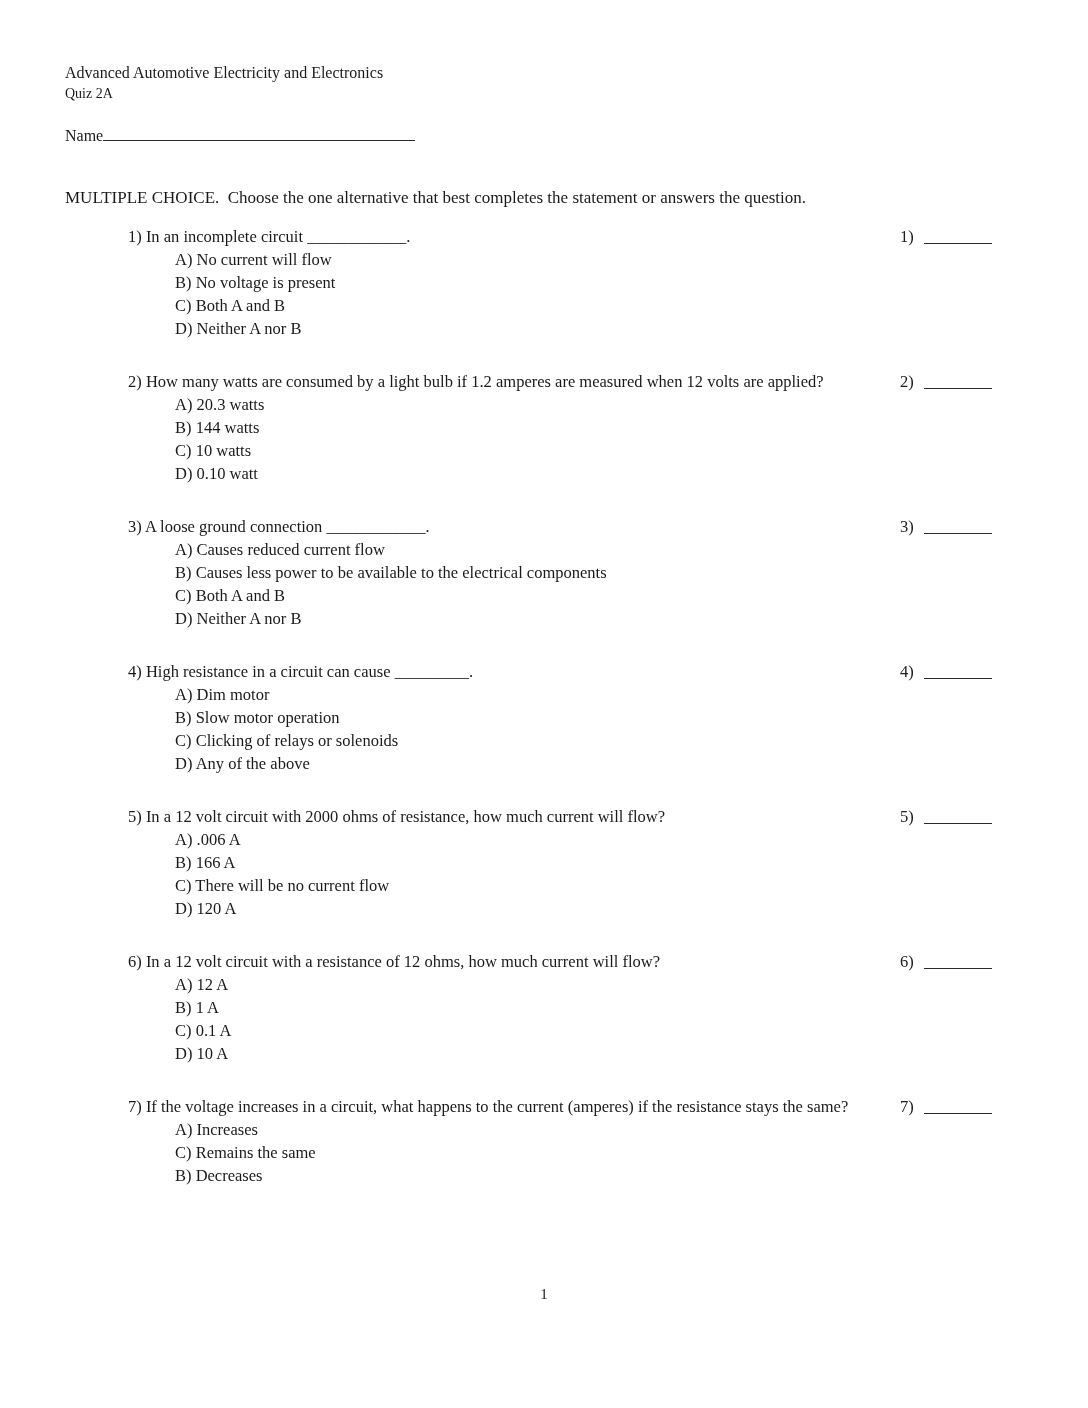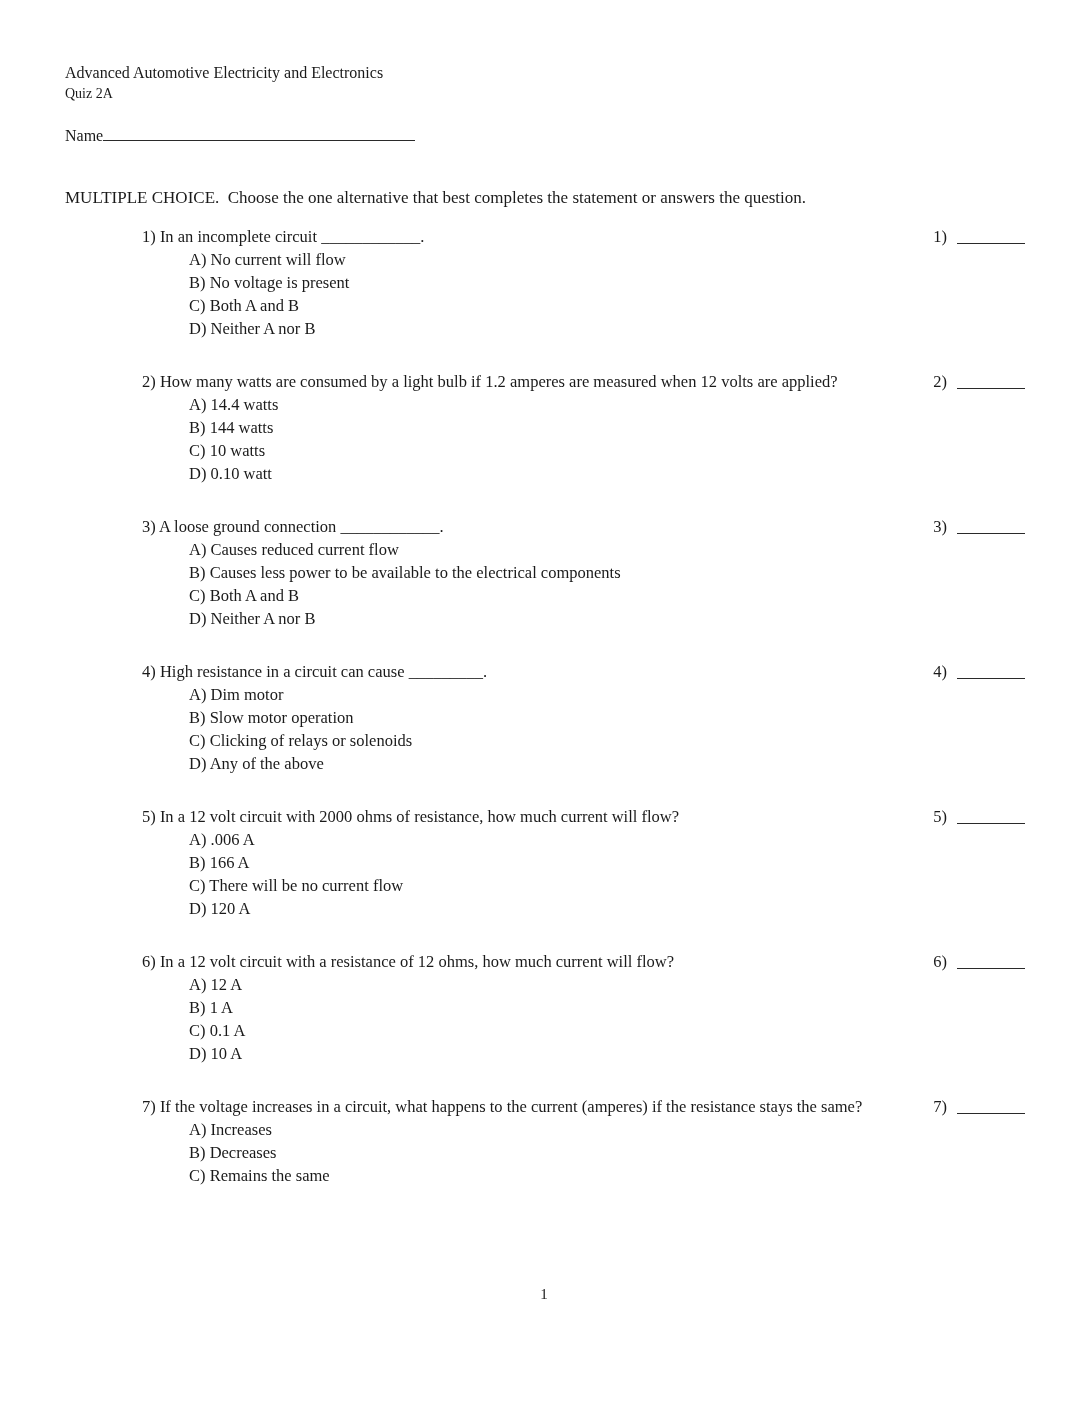--- a/index.html
+++ b/index.html
@@ -33,25 +33,23 @@
     font-weight: normal;
     font-size: 17px;
     white-space: pre-wrap;
     line-height: 22px;
   }
 
   #questions { margin-top: 16px; margin-left: 63px; }
 
   .question {
     display: flex;
-    justify-content: space-between;
     align-items: flex-start;
     margin-bottom: 30px;
     line-height: 23px;
-    margin-left: 14px;
   }
   .q-main { width: 772px; }
   .q-text { padding-left: 22px; text-indent: -22px; }
   .choices { margin-left: 47px; }
   .choice { line-height: 23px; }
 
   .q-answer {
     display: flex;
     gap: 10px;
     white-space: nowrap;
@@ -109,21 +107,21 @@
     </div>
   </div>
 
   <div class="question">
     <div class="q-main">
       <div class="q-text">
         <span class="q-num">2) </span>
         <span class="q-body">How many watts are consumed by a light bulb if 1.2 amperes are measured when 12 volts are applied?</span>
       </div>
       <div class="choices">
-            <div class="choice">A) 14.4 watts</div>
+            <div class="choice">A) 20.3 watts</div>
             <div class="choice">B) 144 watts</div>
             <div class="choice">C) 10 watts</div>
             <div class="choice">D) 0.10 watt</div>
           </div>
     </div>
     <div class="q-answer">
       <span class="a-num">2)</span>
       <span class="a-blank"></span>
     </div>
   </div>
@@ -205,22 +203,22 @@
   </div>
 
   <div class="question">
     <div class="q-main">
       <div class="q-text">
         <span class="q-num">7) </span>
         <span class="q-body">If the voltage increases in a circuit, what happens to the current (amperes) if the resistance stays the same?</span>
       </div>
       <div class="choices">
             <div class="choice">A) Increases</div>
+            <div class="choice">C) Remains the same</div>
             <div class="choice">B) Decreases</div>
-            <div class="choice">C) Remains the same</div>
           </div>
     </div>
     <div class="q-answer">
       <span class="a-num">7)</span>
       <span class="a-blank"></span>
     </div>
   </div>
 </div>
 
   <div class="page-number">1</div>

